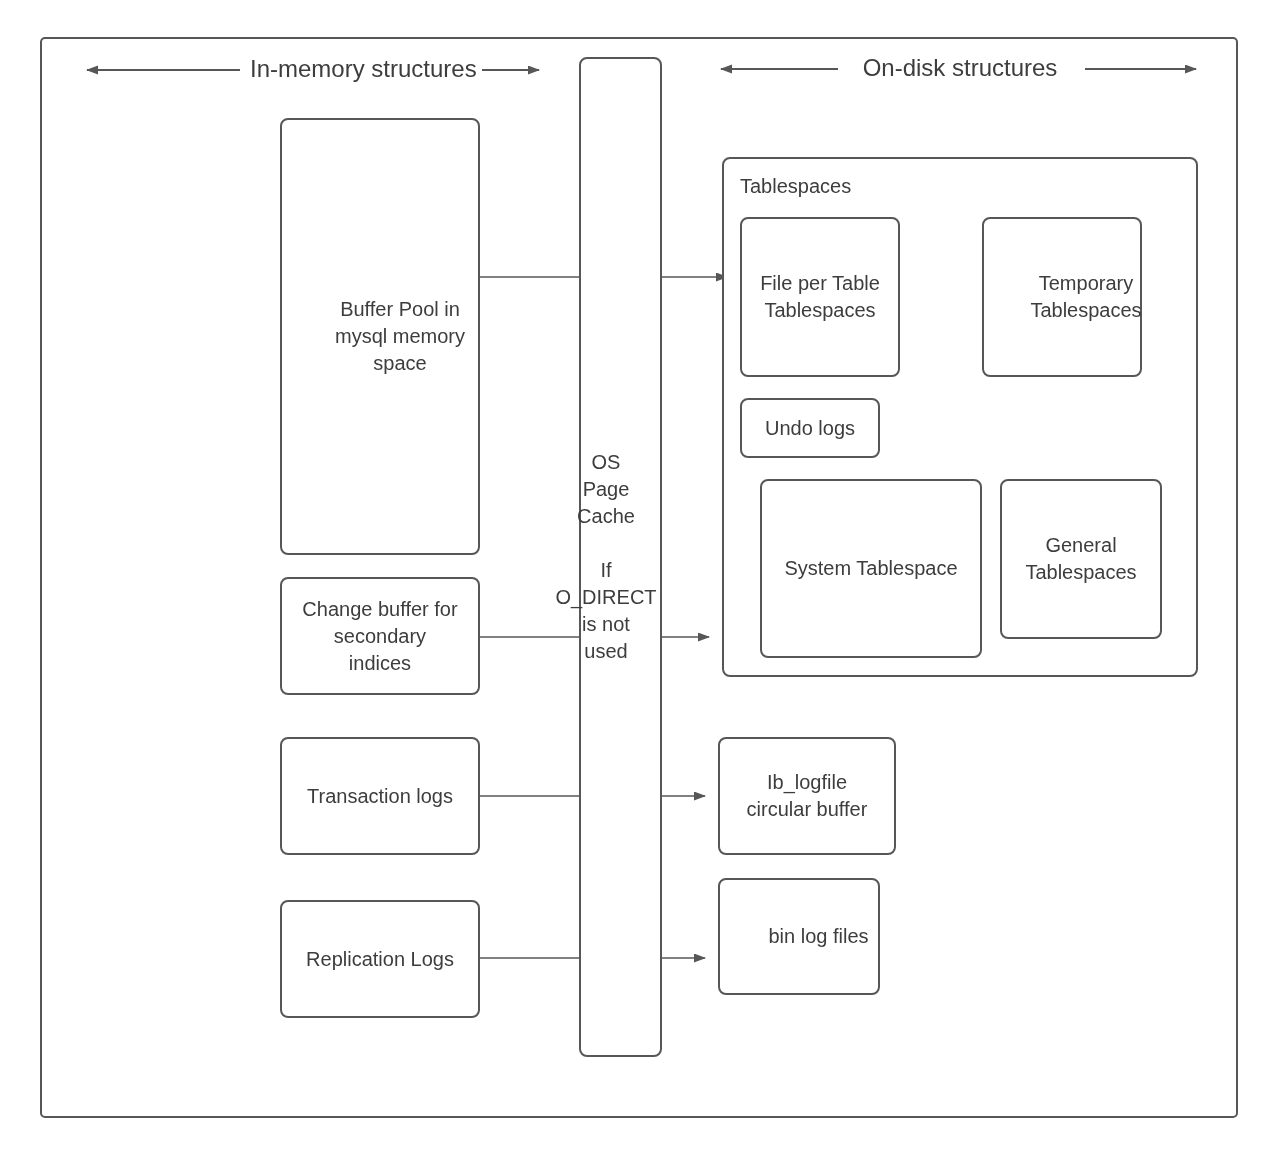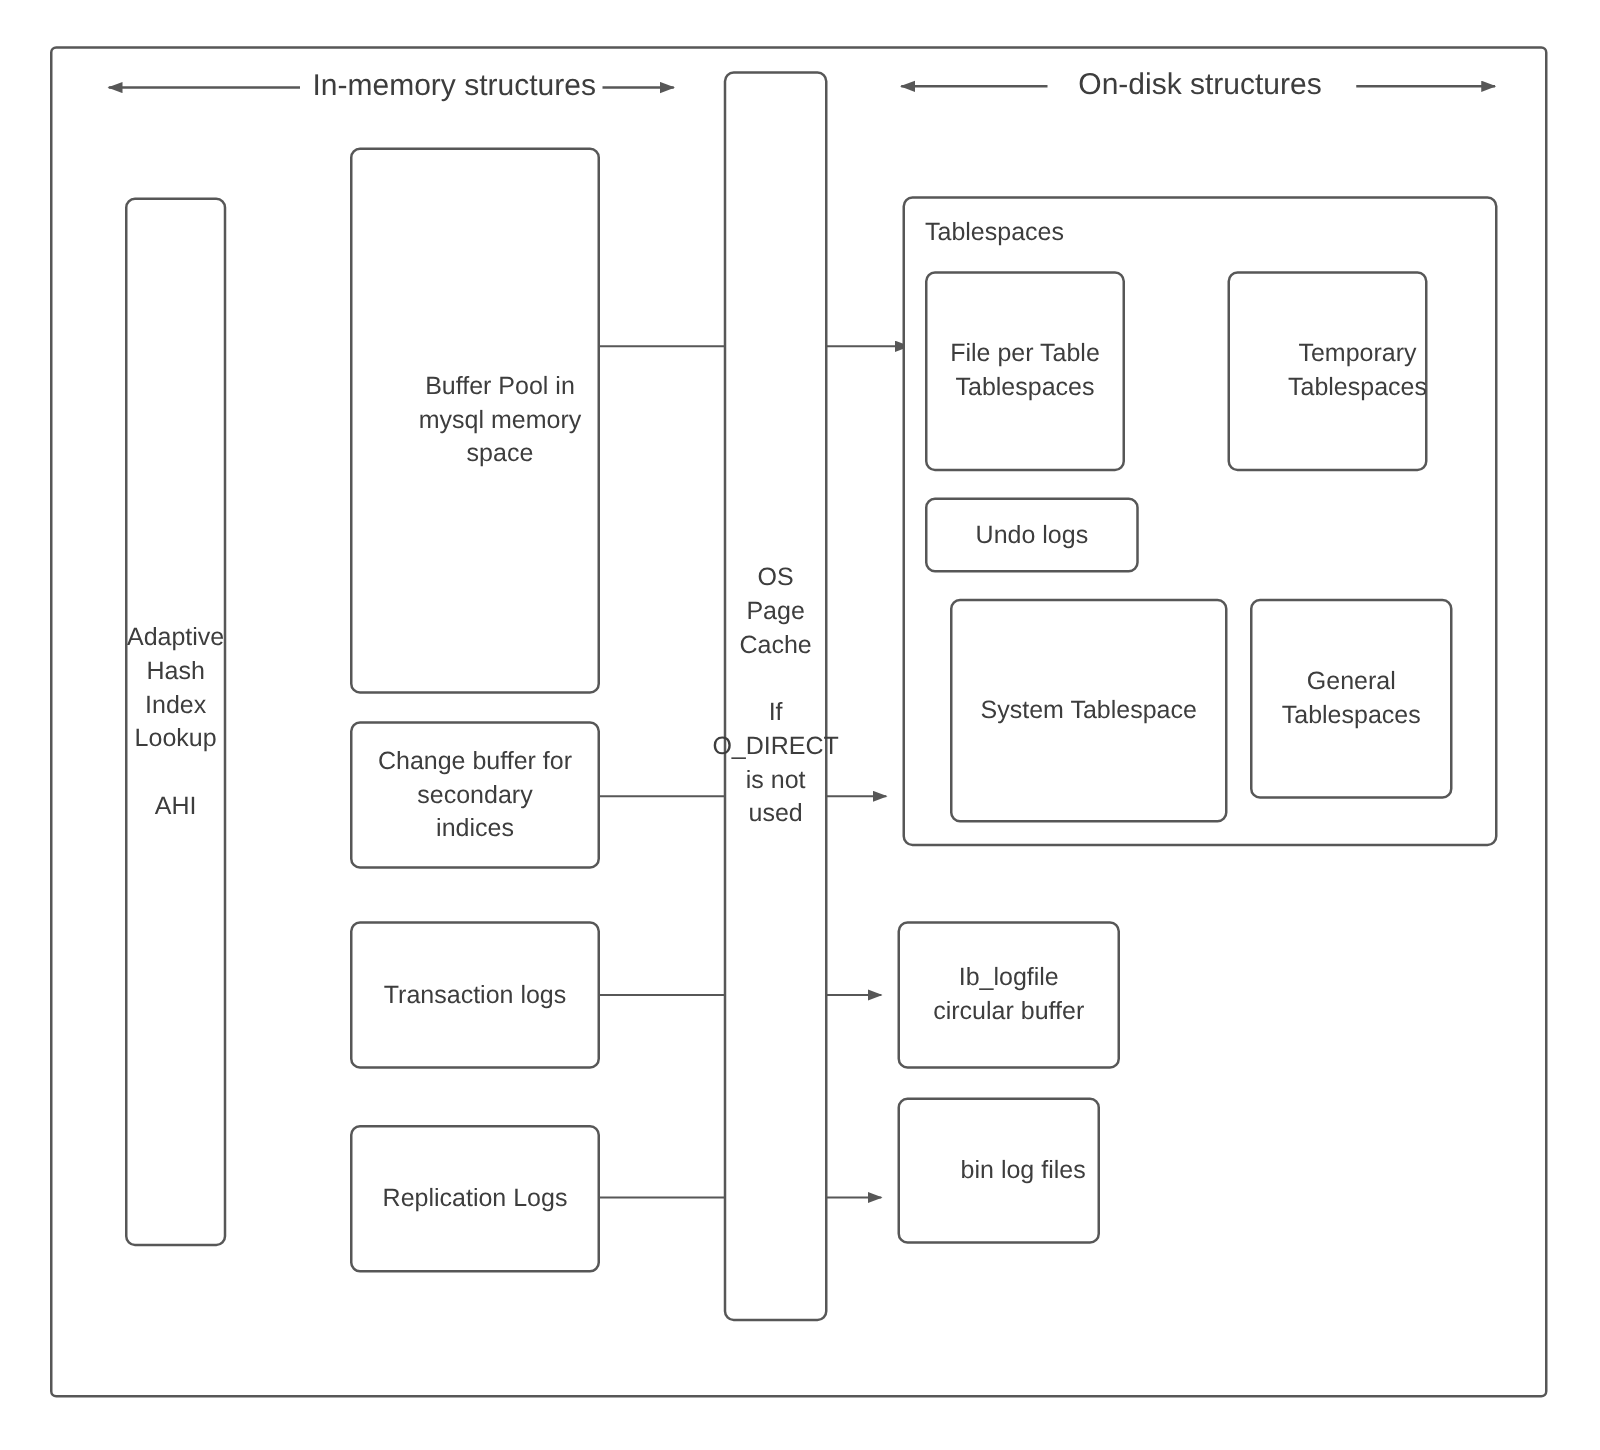--- a/index.html
+++ b/index.html
@@ -48,35 +48,35 @@
     white-space: pre-line;
     overflow: visible;
   }
   .node .txt { white-space: pre-line; }
   .n-ahi        { left: 100px; top: 158px; width: 81px;  height: 839px; }
   .n-ahi .txt   { width: 92px; flex: none; }
   .n-bufferpool { left: 280px; top: 118px; width: 200px; height: 437px; padding-left: 40px; }
   .n-changebuf  { left: 280px; top: 577px; width: 200px; height: 118px; }
   .n-translogs  { left: 280px; top: 737px; width: 200px; height: 118px; }
   .n-replogs    { left: 280px; top: 900px; width: 200px; height: 118px; }
-  .n-oscache    { left: 579px; top: 57px;  width: 83px;  height: 1000px; z-index: 1; }
+  .n-oscache    { left: 579px; top: 57px;  width: 83px;  height: 1000px; z-index: 1; justify-content: flex-end; }
   .n-oscache .txt { width: 108px; flex: none; }
   .n-tablespaces {
     left: 722px; top: 157px; width: 476px; height: 520px;
     display: block;
   }
   .n-tablespaces .group-label {
     position: absolute;
     left: 16px; top: 14px;
     font-size: 20px;
     white-space: nowrap;
   }
   .n-filepertable { left: 740px;  top: 217px; width: 160px; height: 160px; z-index: 2; }
   .n-temporary    { left: 982px;  top: 217px; width: 160px; height: 160px; z-index: 2; padding-left: 48px; }
-  .n-undologs     { left: 740px;  top: 398px; width: 171px; height: 60px;  z-index: 2; }
+  .n-undologs     { left: 740px;  top: 398px; width: 140px; height: 60px;  z-index: 2; }
   .n-system       { left: 740px;  top: 479px; width: 222px; height: 179px; z-index: 2; margin-left: 20px; }
   .n-general      { left: 1000px; top: 479px; width: 162px; height: 160px; z-index: 2; }
   .n-iblogfile    { left: 718px;  top: 737px; width: 178px; height: 118px; }
   .n-binlog       { left: 718px;  top: 878px; width: 162px; height: 117px; padding-left: 39px; }
   .h-inmem  { left: 250px; top: 56px; width: 220px; }
   .h-ondisk { left: 858px; top: 55px; width: 204px; }
 </style>
 </head>
 <body>
 
@@ -98,28 +98,20 @@
 
     <line x1="480" y1="277" x2="727" y2="277" stroke="#575757" stroke-width="1.6" marker-end="url(#arrhead)"></line>
     <line x1="480" y1="637" x2="709" y2="637" stroke="#575757" stroke-width="1.6" marker-end="url(#arrhead)"></line>
     <line x1="480" y1="796" x2="705" y2="796" stroke="#575757" stroke-width="1.6" marker-end="url(#arrhead)"></line>
     <line x1="480" y1="958" x2="705" y2="958" stroke="#575757" stroke-width="1.6" marker-end="url(#arrhead)"></line>
   </svg>
 
   <div class="hdr-label h-inmem">In-memory structures</div>
   <div class="hdr-label h-ondisk">On-disk structures</div>
 
-  <div class="node n-ahi">
-    <div class="txt">Adaptive
-Hash
-Index
-Lookup
-
-AHI</div>
-  </div>
 
   <div class="node n-bufferpool">
     <div class="txt">Buffer Pool in
 mysql memory
 space</div>
   </div>
 
   <div class="node n-changebuf">
     <div class="txt">Change buffer for
 secondary

